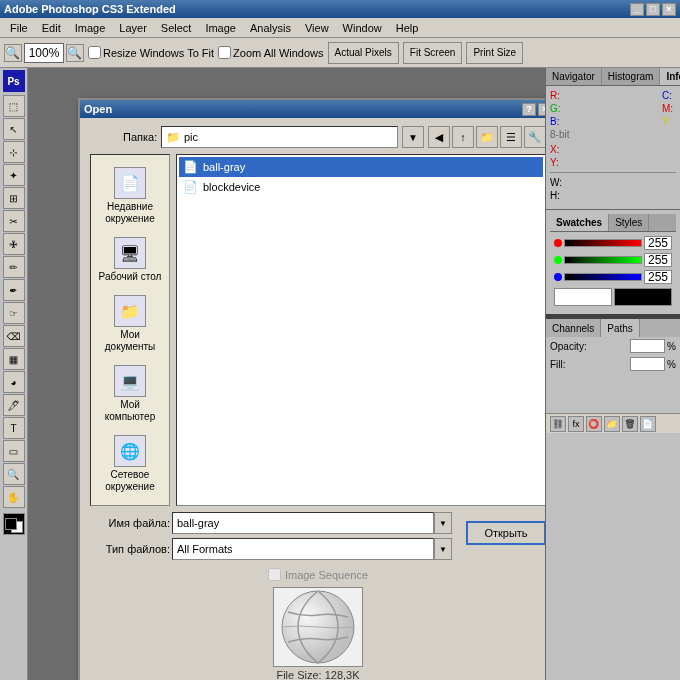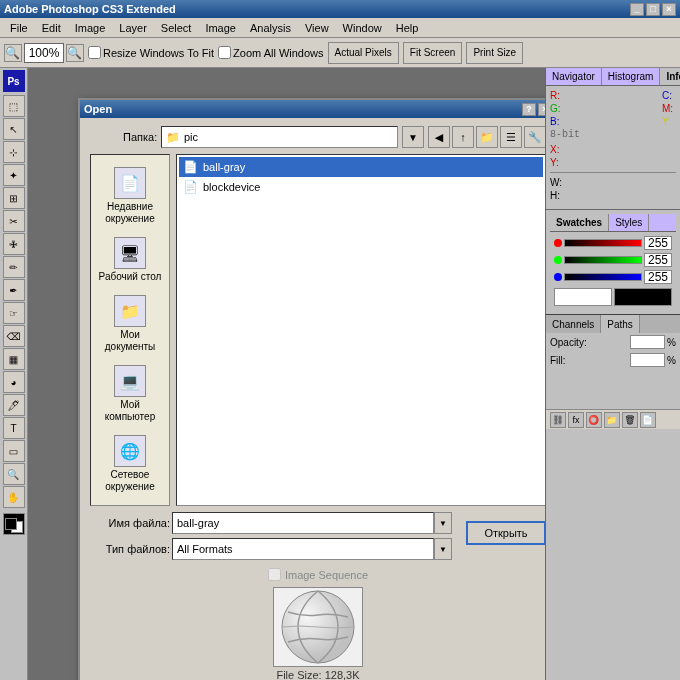--- a/index.html
+++ b/index.html
@@ -153,21 +153,21 @@
       width: 135px;
       background: #c0c0c0;
       border-left: 1px solid #666;
       display: flex;
       flex-direction: column;
     }
 
     
     .panel-tabs {
       display: flex;
-      background: #c4b5fd;
+      background: #a3a3a3;
       border-bottom: 1px solid #666;
       height: 18px;
     }
     .panel-tab {
       padding: 2px 6px;
       font-size: 10px;
       cursor: pointer;
       border-right: 1px solid #888;
       display: flex;
       align-items: center;
@@ -219,21 +219,21 @@
       background: white;
       border: 1px solid #888;
       font-size: 12px;
       display: flex;
       align-items: center;
       justify-content: center;
     }
 
     
     .channels-panel {
-      border-top: 1px solid #404040;
+      border-top: 5px solid #404040;
       flex: 1;
     }
     .channels-tabs {
       display: flex;
       background: #b0b0b0;
       height: 18px;
     }
     .ch-tab {
       padding: 2px 6px;
       font-size: 10px;
@@ -750,21 +750,21 @@
       <div class="info-row">
         <span class="info-label" style="color:#00aa00;">G:</span>
         <span class="info-value"></span>
         <span class="info-label" style="color:#cc0000;">M:</span>
       </div>
       <div class="info-row">
         <span class="info-label" style="color:#0000cc;">B:</span>
         <span class="info-value"></span>
         <span class="info-label" style="color:#cccc00;">Y:</span>
       </div>
-      <div style="font-size:10px;color:#666;margin-bottom:4px;font-family:Liberation Mono, monospace;">8-bit</div>
+      <div style="font-size:10px;color:#666;margin-bottom:4px;">8-bit</div>
       <div class="info-row">
         <span class="info-label">X:</span>
         <span class="info-value"></span>
       </div>
       <div class="info-row">
         <span class="info-label">Y:</span>
         <span class="info-value"></span>
       </div>
       <div style="border-top:1px solid #888;margin:4px 0;padding-top:4px;">
         <div class="info-row">

